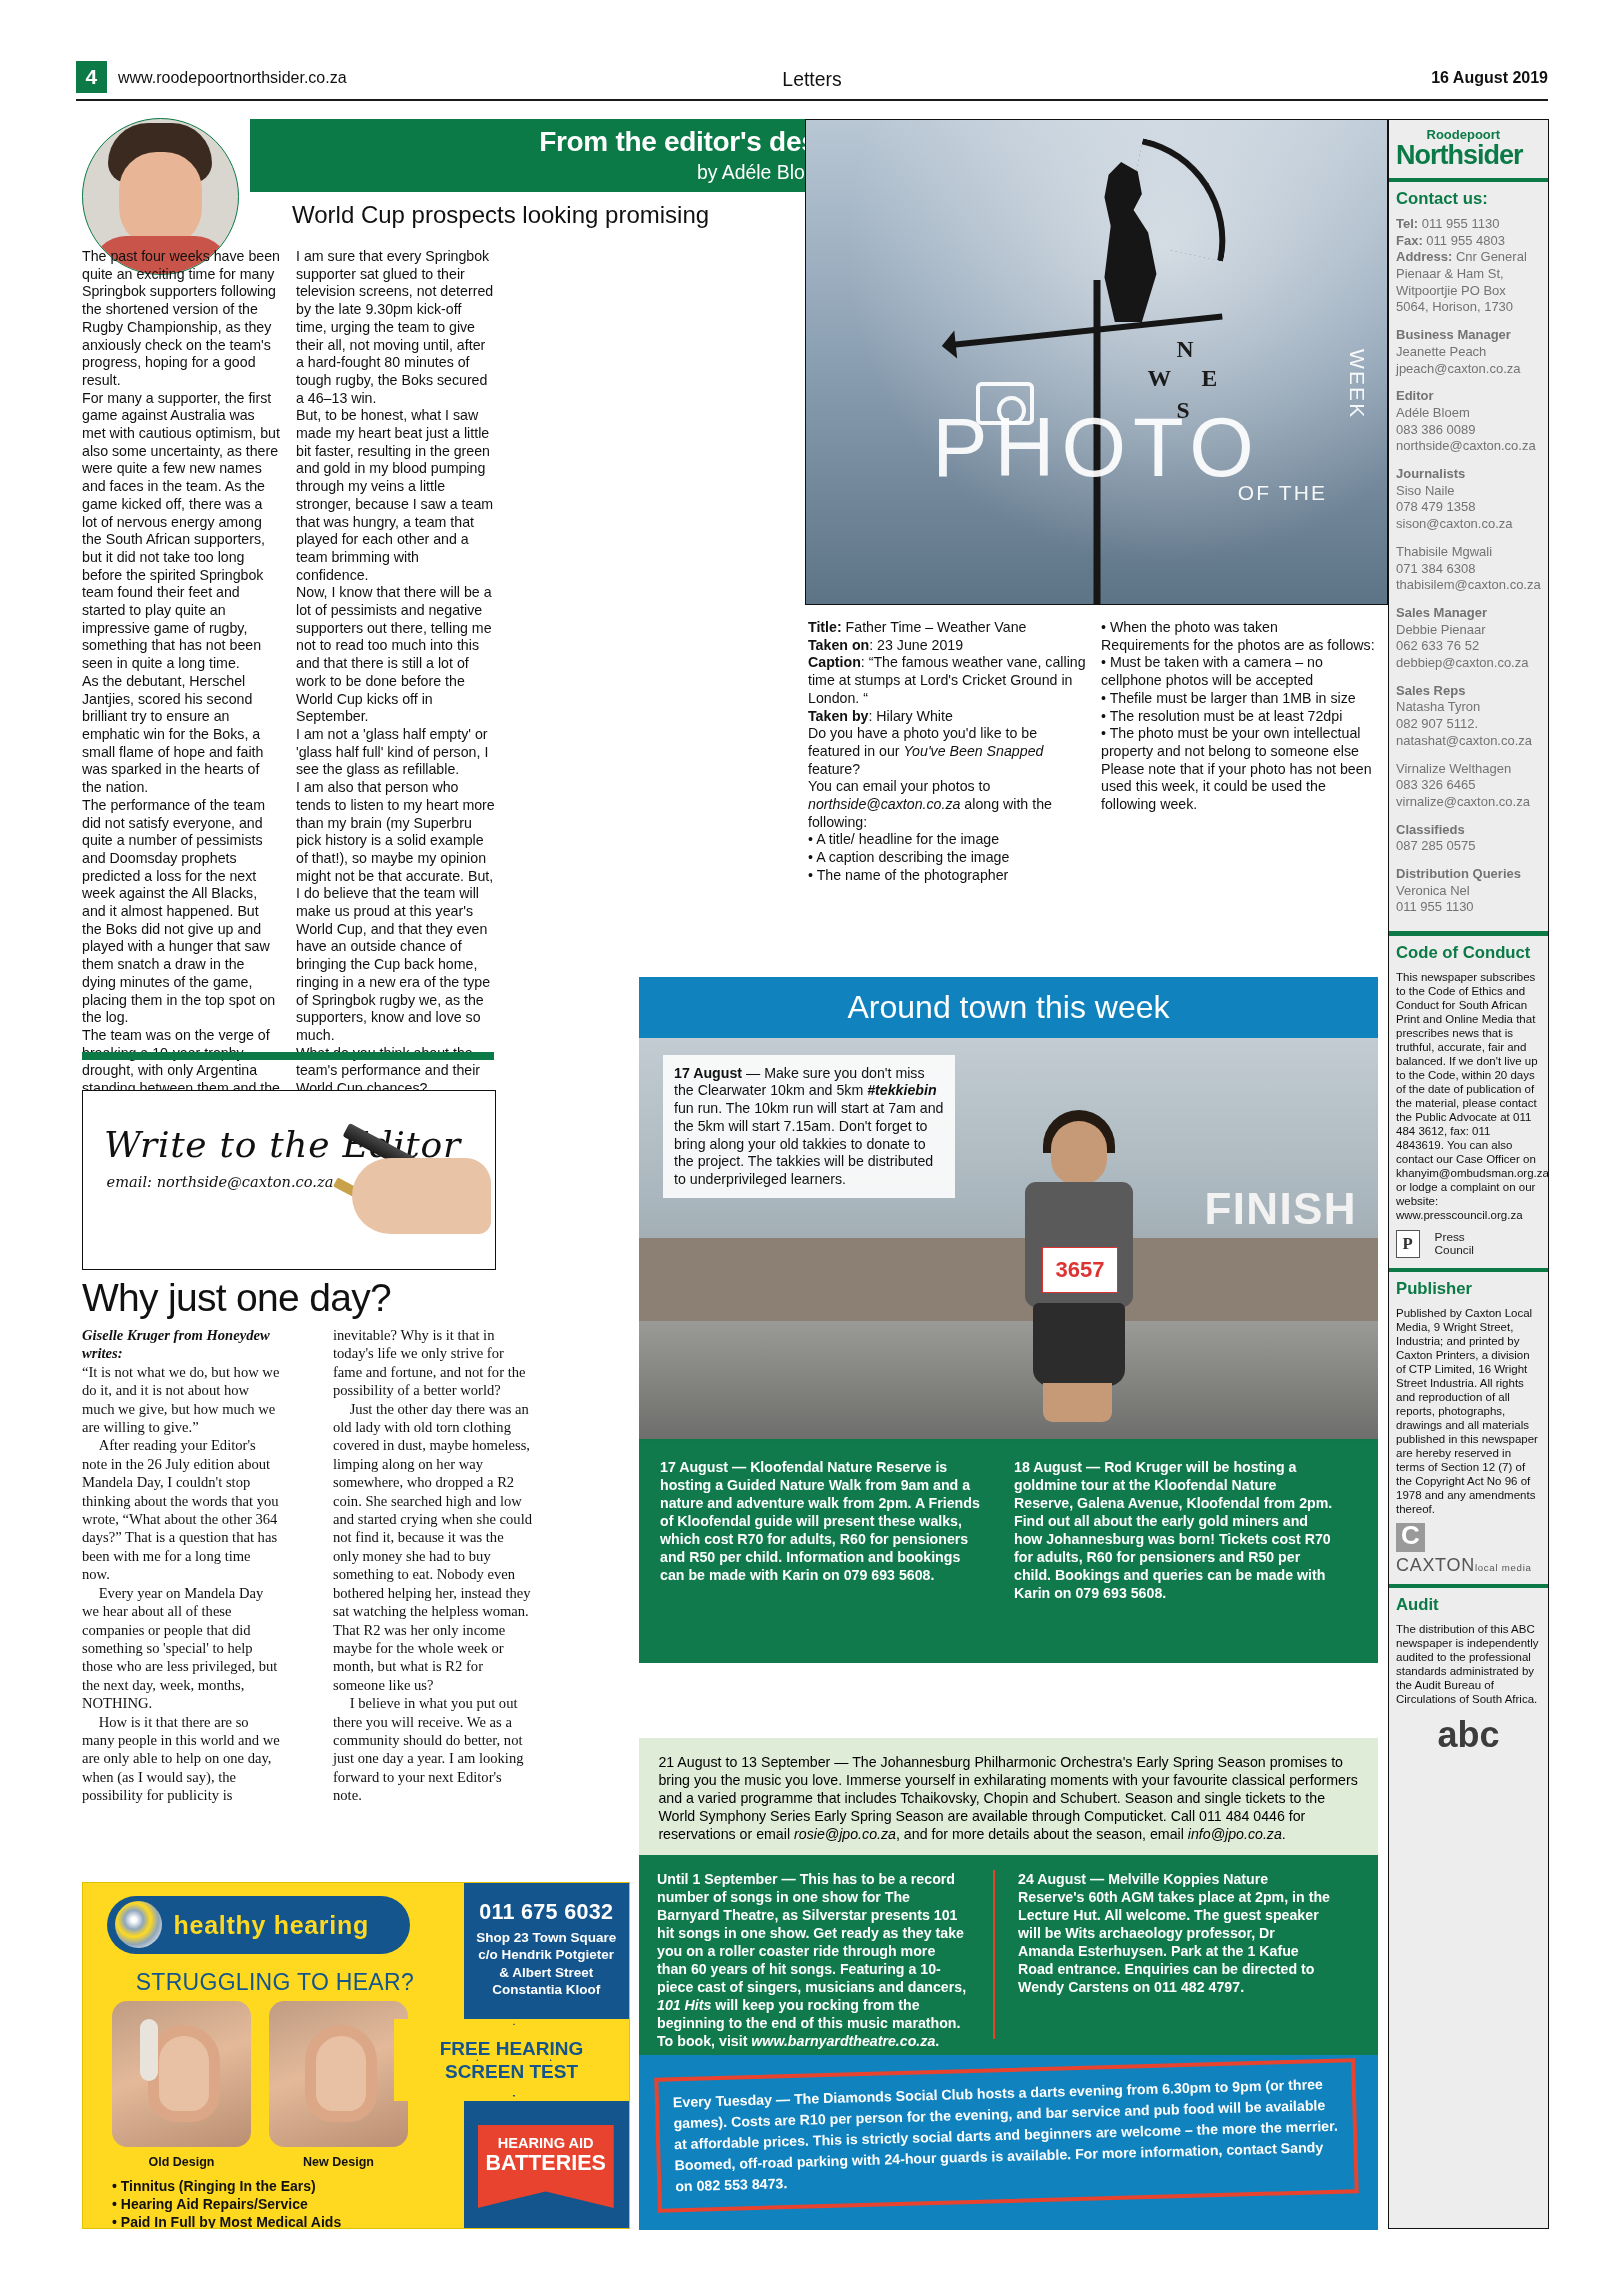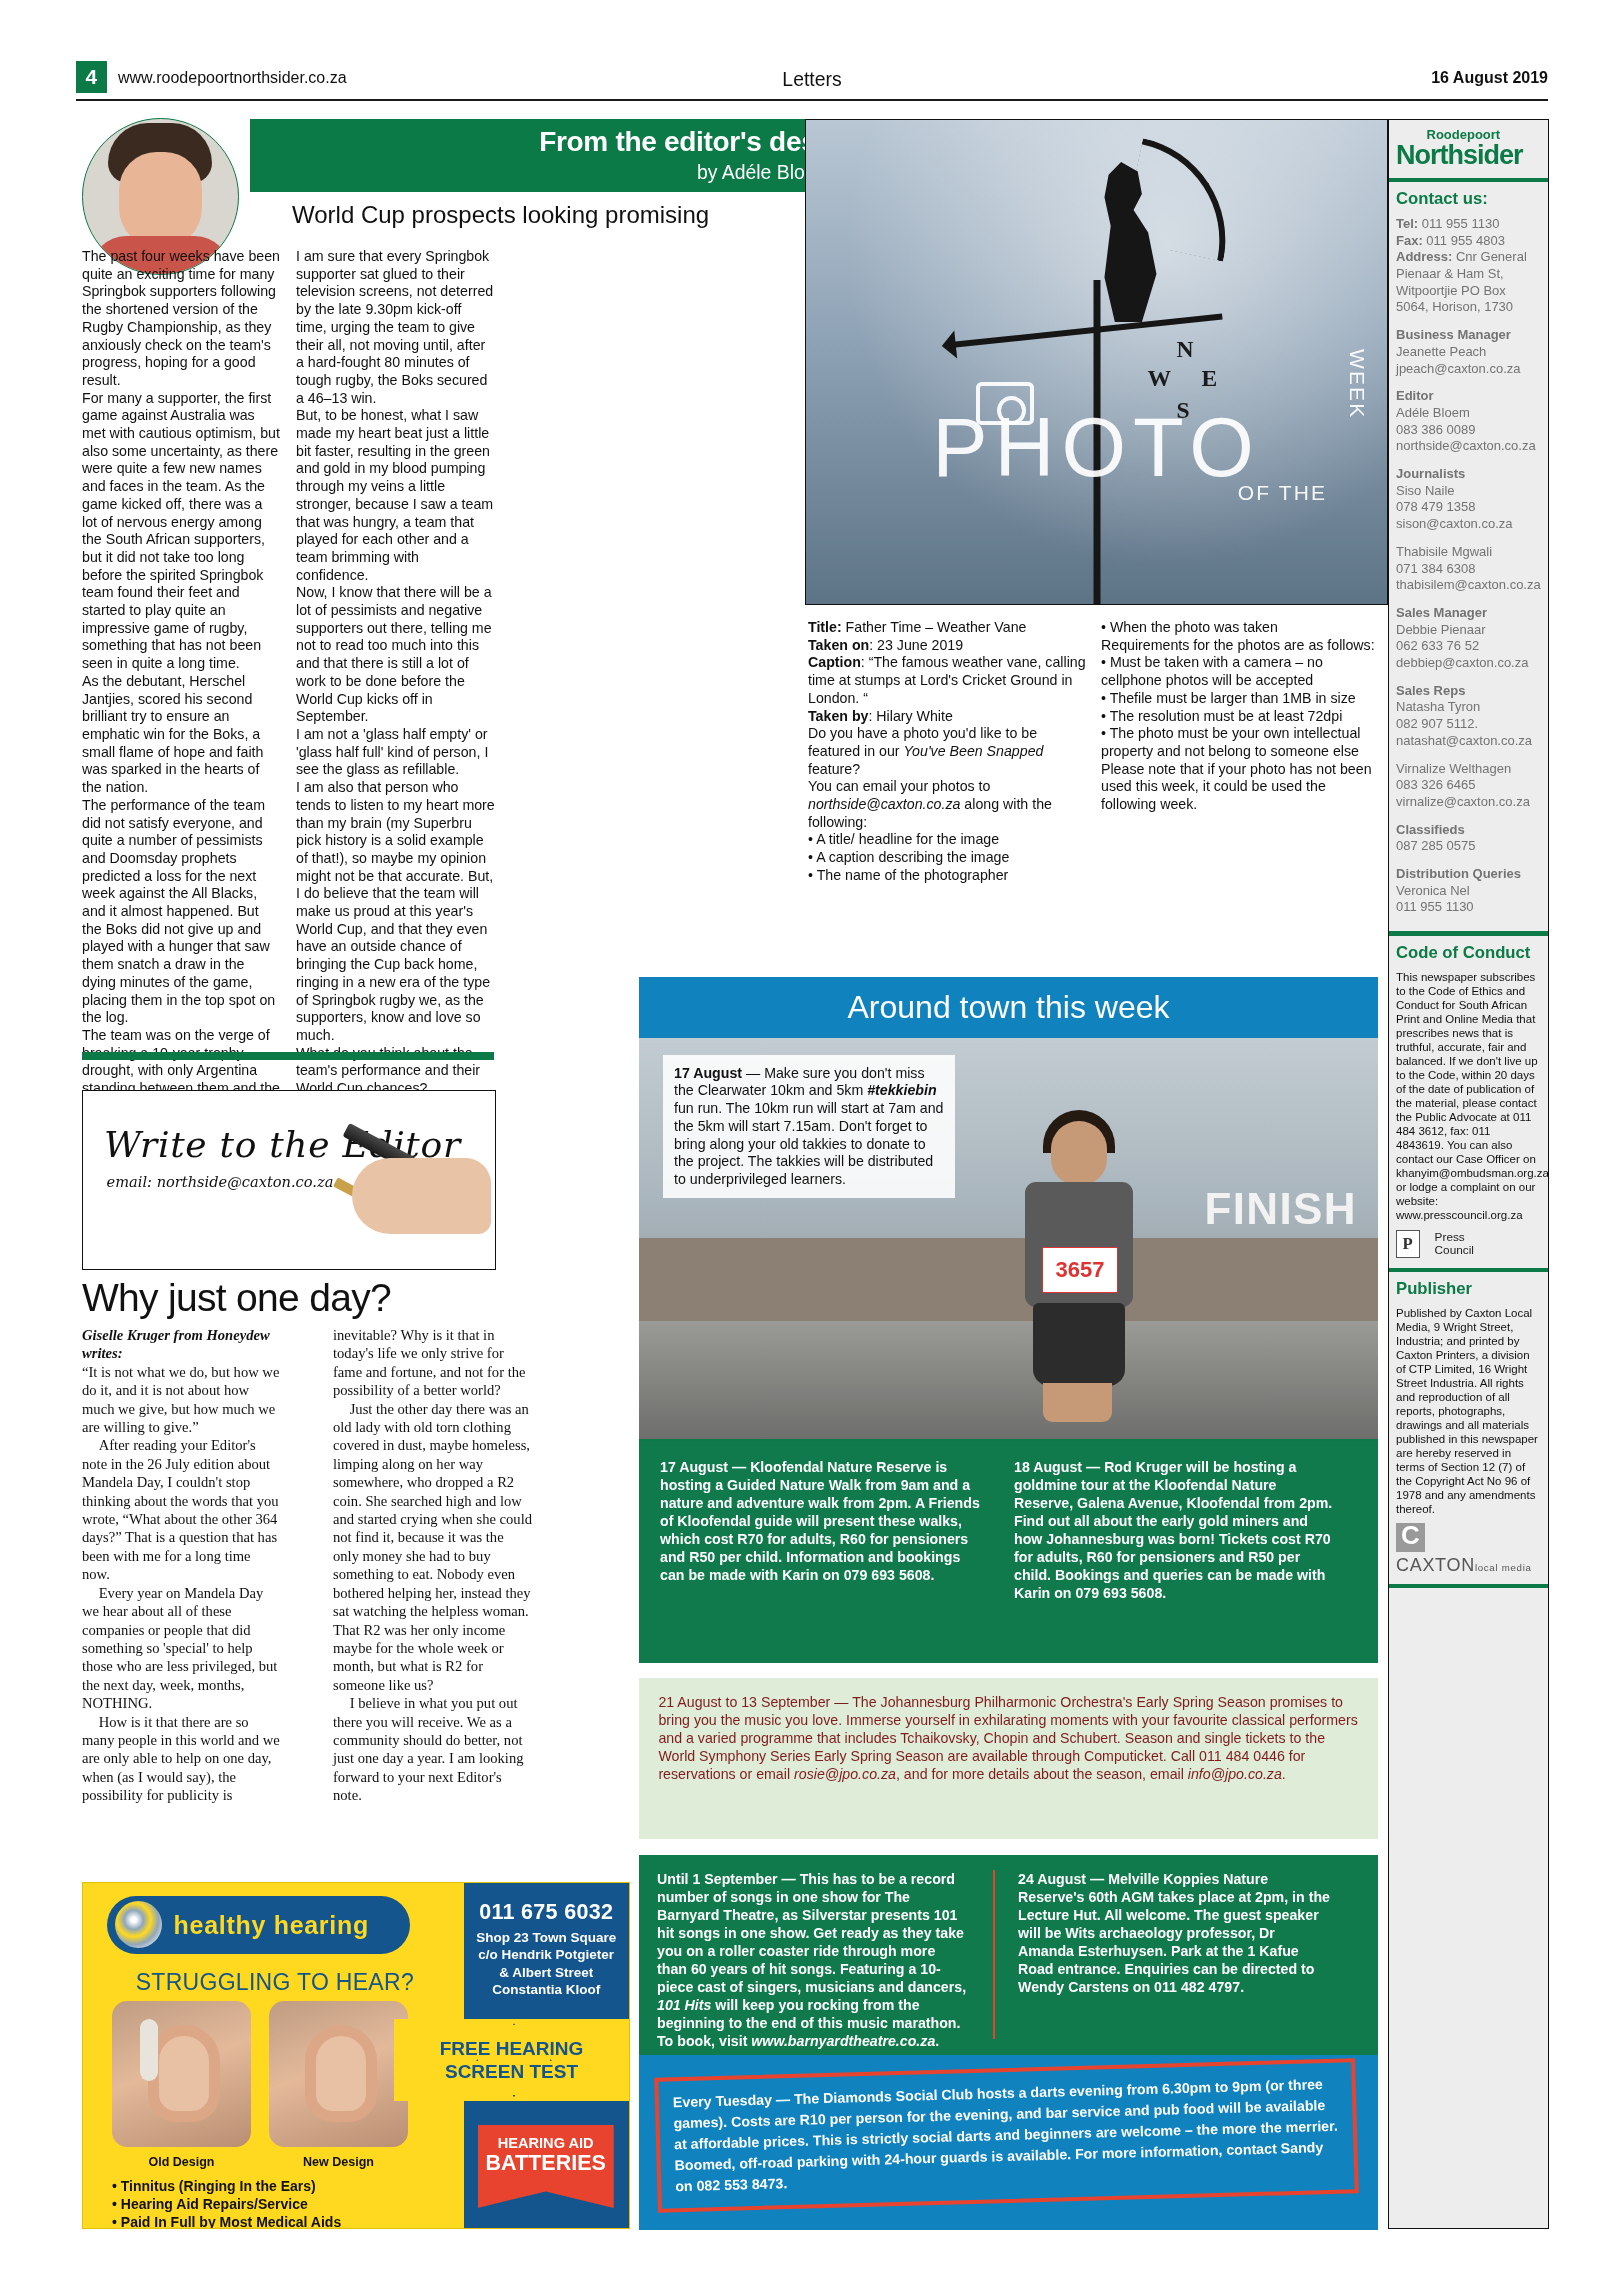--- a/index.html
+++ b/index.html
@@ -268,22 +268,22 @@
     background:#117a4d; color:#fff;
   }
   .at-green .g-col {
     position:absolute; top:16.7px; width:321px; font-size:14.2px;
     line-height:18px; font-weight:bold;
   }
   .g-col-1 { left:21px; }
   .g-col-2 { left:375px; }
 
   .at-lightbox {
-    position:absolute; left:639px; top:1678px; width:739px; height:161px;
-    background:#dfecd8; color:#7f1d1d; font-size:14.2px; line-height:18px;
+    position:absolute; left:639px; top:1738px; width:739px; height:161px;
+    background:#dfecd8; color:#000000; font-size:14.2px; line-height:18px;
   }
   .at-lightbox .inner { padding:15.3px 19.4px; }
   .at-lightbox i { font-style:italic; }
 
   .at-green2 {
     position:absolute; left:639px; top:1855px; width:739px; height:200px;
     background:#117a4d; color:#fff;
   }
   .at-green2 .g-col { position:absolute; top:15.3px; width:312px;
     font-size:14.2px; line-height:18px; font-weight:bold; }
@@ -712,14 +712,19 @@
   <div class="sb-sect">
     <div class="sb-h">Publisher</div>
     <div class="sb-small">Published by Caxton Local Media, 9 Wright Street, Industria; and printed by Caxton Printers, a division of CTP Limited, 16 Wright Street Industria. All rights and reproduction of all reports, photographs, drawings and all materials published in this newspaper are hereby reserved in terms of Section 12 (7) of the Copyright Act No 96 of 1978 and any amendments thereof.</div>
     <div class="caxton-logo">
       <div class="sq"></div>
       <div class="wd"><span>CAXTON</span><small>local media</small></div>
     </div>
   </div>
 
   <div class="sb-rule"></div>
+  <div class="sb-sect">
+    <div class="sb-h">Audit</div>
+    <div class="sb-small">The distribution of this ABC newspaper is independently audited to the professional standards administrated by the Audit Bureau of Circulations of South Africa.</div>
+    <div class="abc-logo">abc</div>
+  </div>
 </div>
 
 
 </body></html>

